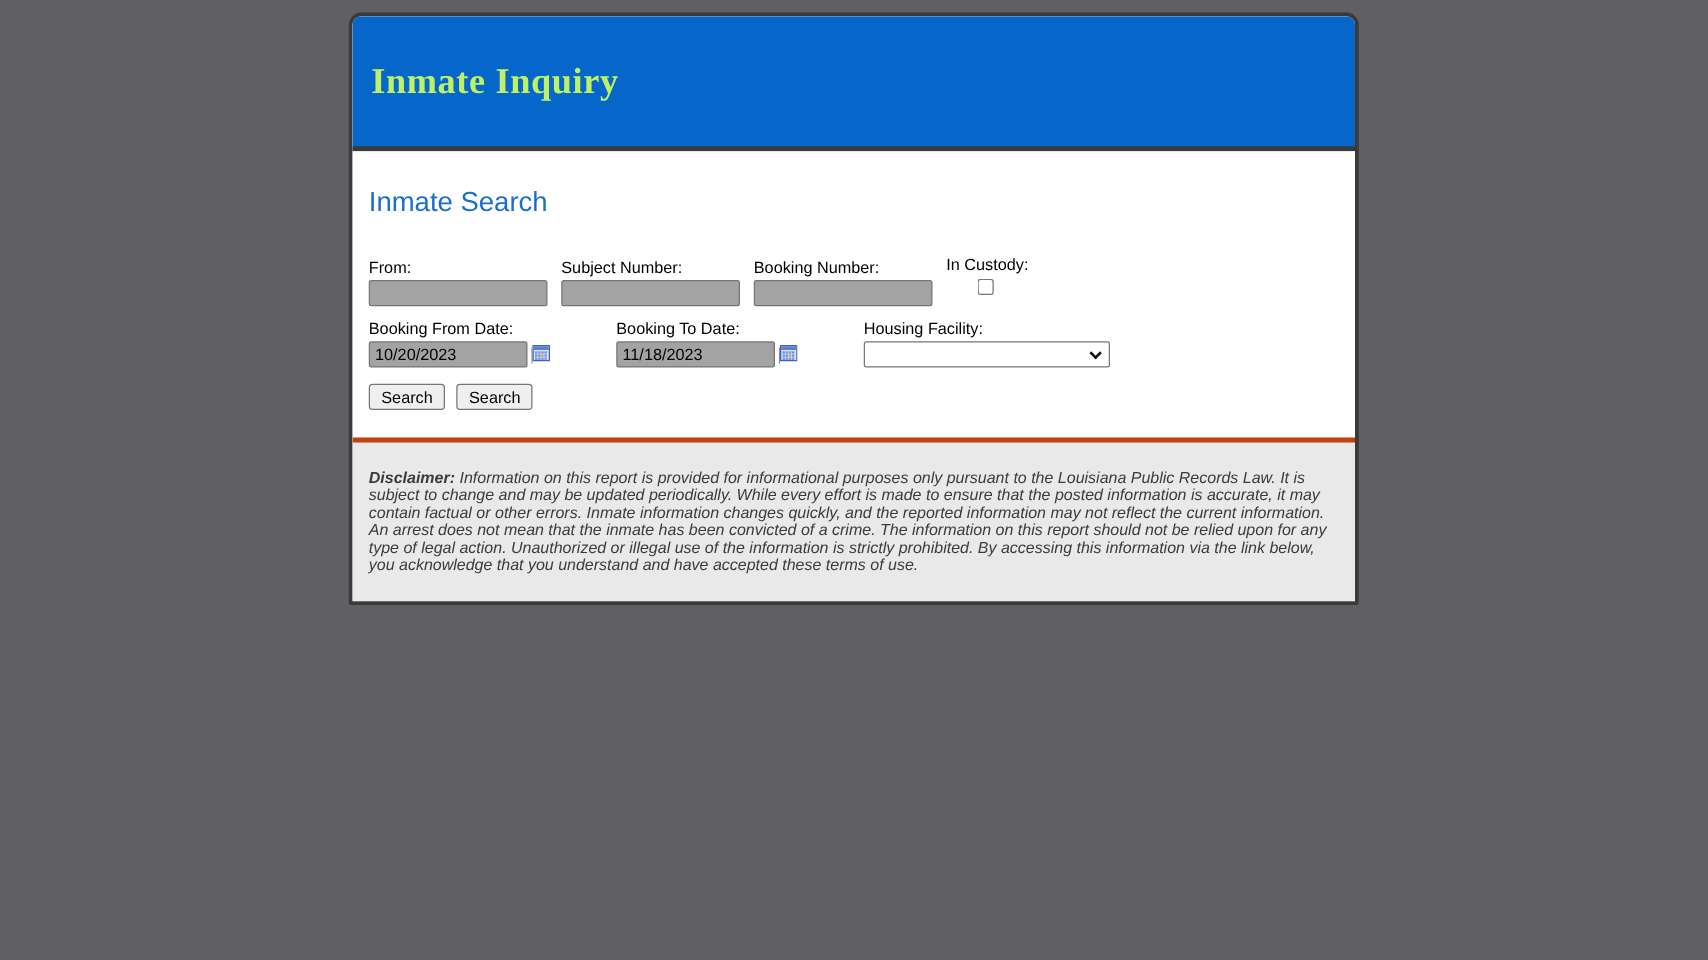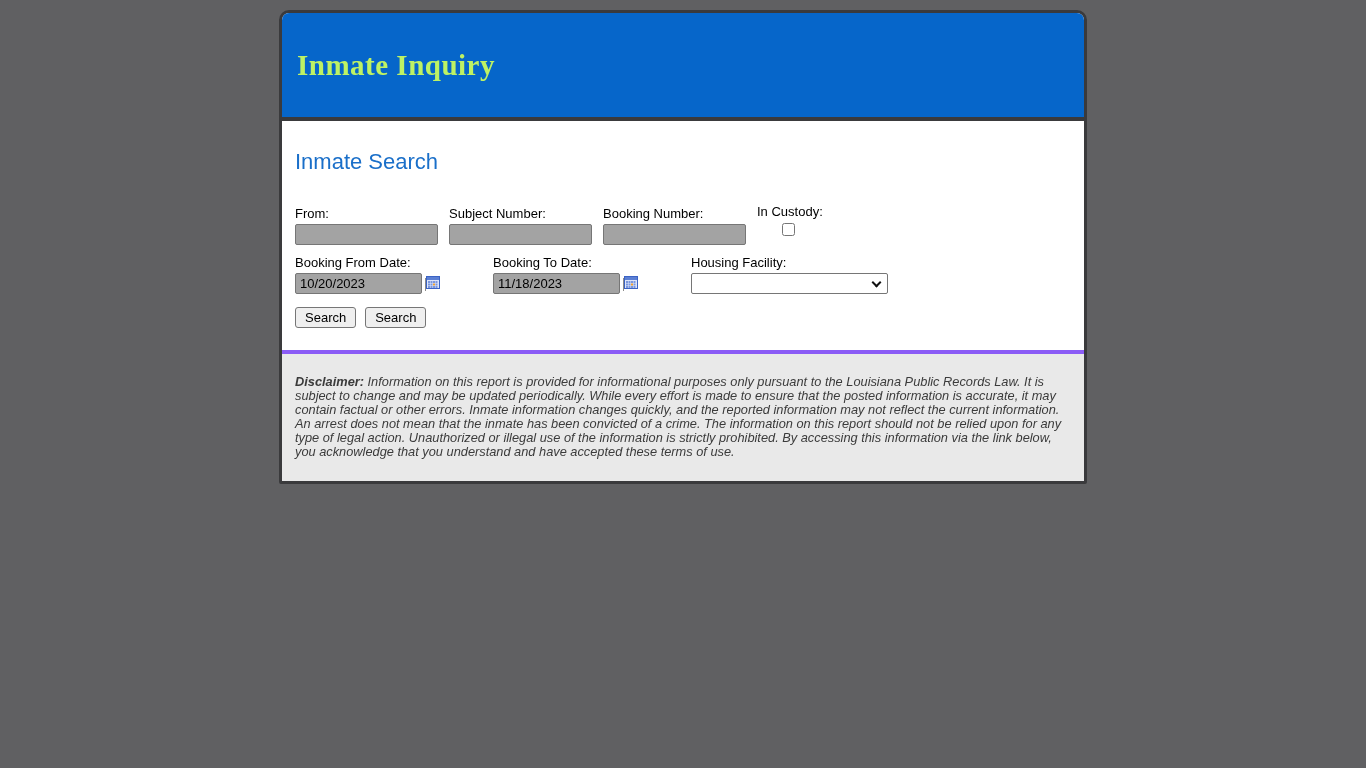--- a/index.html
+++ b/index.html
@@ -121,21 +121,21 @@
     border-radius: 3px;
     padding: 2px 9px;
     height: 21px;
     margin-right: 9px;
     color: #000;
     cursor: pointer;
     line-height: 15px;
   }
   .disclaimer-section {
     background: #e9e9e9;
-    border-top: 4px solid #8b5cf6;
+    border-top: 4px solid #c2410c;
     padding: 21px 18px 22px 13px;
     font-style: italic;
     font-size: 12.8px;
     line-height: 14px;
     color: #3b3b3b;
   }
   .disclaimer-label { font-weight: bold; }
 </style>
 </head>
 <body>

